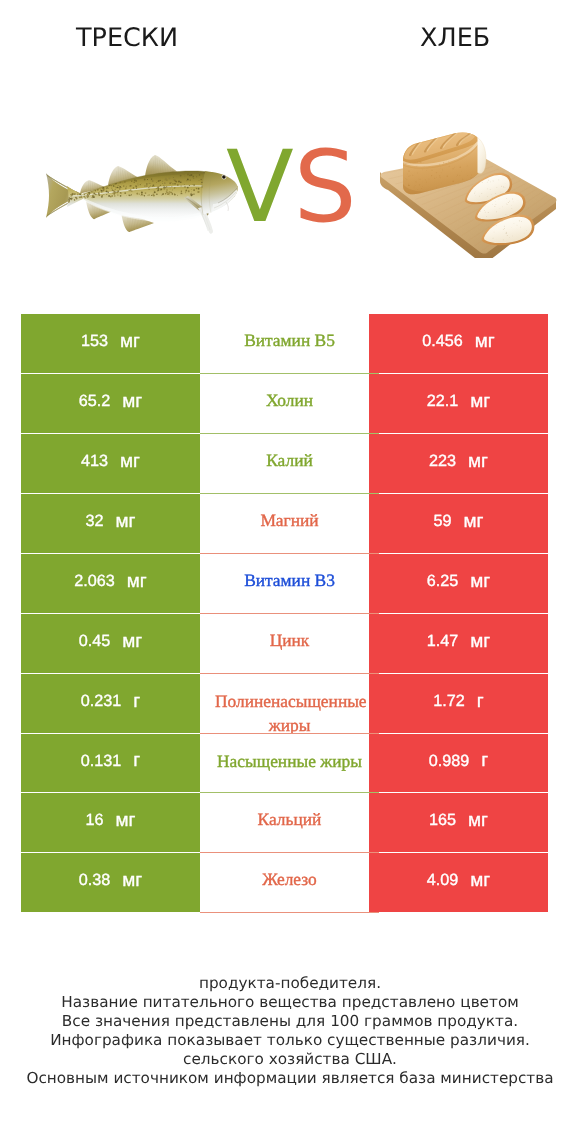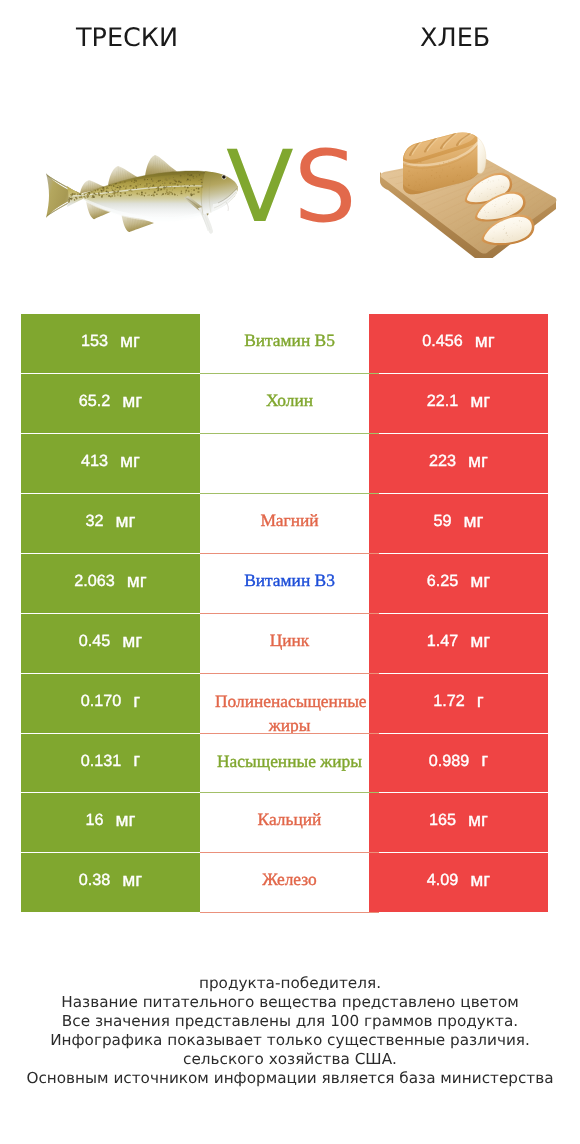--- a/index.html
+++ b/index.html
@@ -944,20 +944,23 @@
         <div class="gap"></div>
         <div class="divider" style="background:#80a72f"></div>
       </div>
       <div class="row" style="top: 120px; height: 59px;">
         <div class="cell left" style="height:59px">
           <span class="cellin">
             <span class="val">413</span>
             <span class="unit">мг</span>
           </span>
         </div>
+        <div class="cell mid" style="height:59px">
+          <span class="cellin"><span class="nm" style="color:#80a72f">Калий</span></span>
+        </div>
         <div class="cell right" style="height:59px">
           <span class="cellin">
             <span class="val">223</span>
             <span class="unit">мг</span>
           </span>
         </div>
         <div class="gap"></div>
         <div class="divider" style="background:#80a72f"></div>
       </div>
       <div class="row" style="top: 180px; height: 59px;">
@@ -1013,21 +1016,21 @@
             <span class="val">1.47</span>
             <span class="unit">мг</span>
           </span>
         </div>
         <div class="gap"></div>
         <div class="divider" style="background:#e2674a"></div>
       </div>
       <div class="row" style="top: 360px; height: 59px;">
         <div class="cell left" style="height:59px">
           <span class="cellin">
-            <span class="val">0.170</span>
+            <span class="val">0.231</span>
             <span class="unit">г</span>
           </span>
         </div>
         <div class="cell mid two" style="height:59px">
           <span class="cellin"><span class="nm" style="color:#e2674a">Полиненасыщенные жиры</span></span>
         </div>
         <div class="cell right" style="height:59px">
           <span class="cellin">
             <span class="val">1.72</span>
             <span class="unit">г</span>

